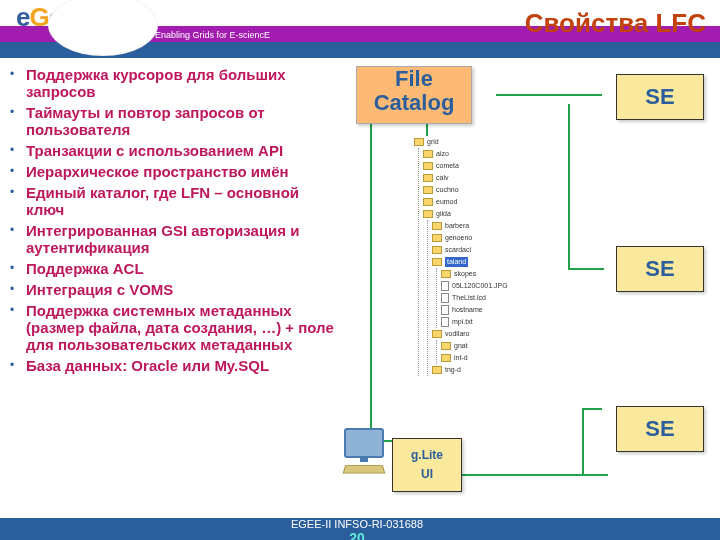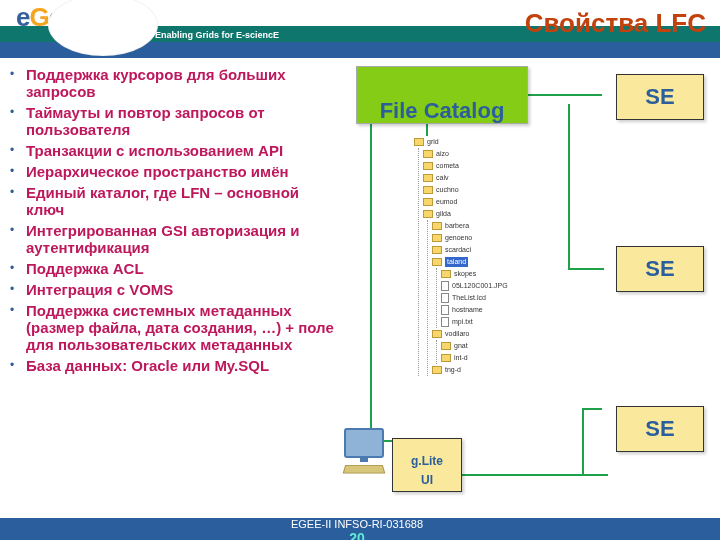--- a/index.html
+++ b/index.html
@@ -45,23 +45,22 @@
     z-index: 2;
   }
   .logo-text .e { color: #355f9c; }
   .logo-text .g { color: #f4a41f; }
   .header-bar {
     position: absolute;
     left: 0;
     right: 0;
     bottom: 0;
     height: 16px;
-    background: #0f766e;
+    background: #a21caf;
     z-index: 1;
-    font-weight: bold;
   }
   .tagline {
     position: absolute;
     left: 155px;
     bottom: 2px;
     font-size: 9px;
     color: #fff;
     z-index: 2;
   }
   .title {
@@ -102,26 +101,26 @@
     line-height: 17px;
   }
   .right {
     flex: 1;
     position: relative;
   }
   .fc-box {
     position: absolute;
     left: 16px;
     top: 8px;
-    width: 172px;
+    width: 116px;
     height: 58px;
-    background: #84cc16;
+    background: #fdba74;
     border: 1px solid #aaa;
     display: flex;
-    align-items: flex-end;
+    align-items: flex-start;
     justify-content: center;
     text-align: center;
     z-index: 5;
     box-shadow: 2px 2px 3px rgba(0,0,0,0.2);
   }
   .fc-box span {
     font-size: 22px;
     font-weight: bold;
     color: #2b5e9c;
     line-height: 24px;
@@ -193,21 +192,21 @@
     padding: 0 2px;
   }
   .glite-box {
     position: absolute;
     left: 52px;
     top: 380px;
     width: 70px;
     height: 54px;
     background: #fae89c;
     border: 1px solid #333;
-    padding-top: 16px;
+    padding-top: 10px;
     display: flex;
     flex-direction: column;
     align-items: center;
     gap: 6px;
     z-index: 5;
     box-shadow: 2px 2px 3px rgba(0,0,0,0.2);
   }
   .glite-box span {
     font-size: 12px;
     font-weight: bold;

